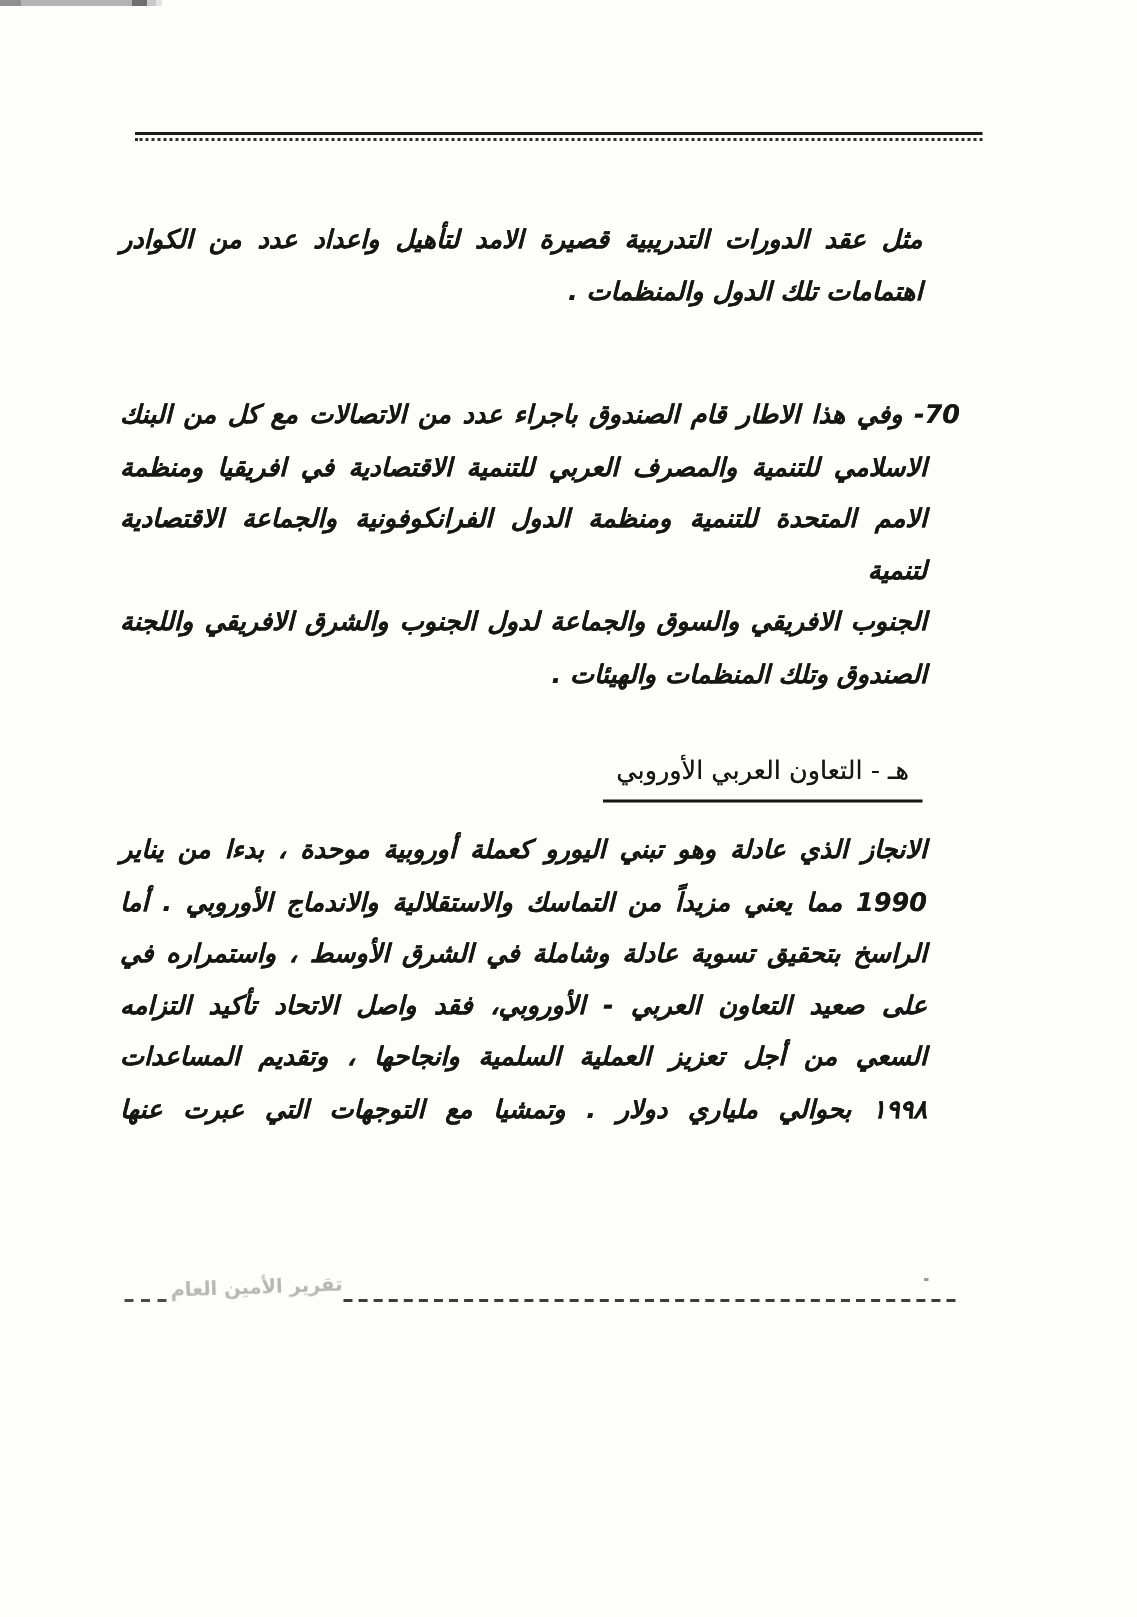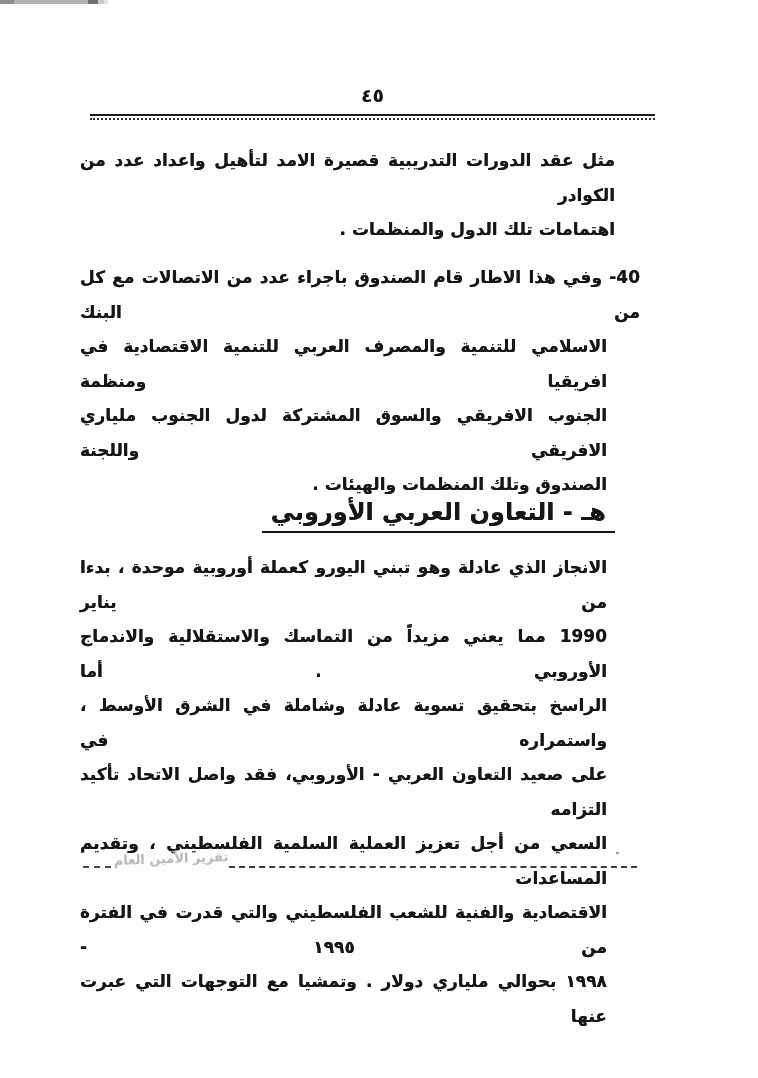--- a/index.html
+++ b/index.html
@@ -26,28 +26,28 @@
   
   .text-col{
     position:absolute;left:80px;top:0;width:560px;height:1078px;
     font-size:17px;font-weight:bold;line-height:34.5px;
     text-shadow:0 0 .4px rgba(15,15,15,.85);
   }
   .para{position:absolute;right:0;width:560px;}
   .para-intro{top:143px;right:25px;width:535px;}
   .para-80{top:260px;}
   .para-81{top:550px;}
-  .line{text-align:justify;text-align-last:justify;white-space:normal;}
-  .line.indent{margin-right:33px;}
+  .line{text-align:justify;text-align-last:justify;white-space:normal;font-style:italic;}
+  .line.indent{margin-right:22px;}
   .line.last{text-align:center;text-align-last:right;}
 
   
   .heading{position:absolute;top:497px;right:25px;text-align:right;}
   .heading-text{
-    display:inline-block;font-size:24px;font-weight:bold;line-height:30px;
+    display:inline-block;font-size:17px;font-weight:normal;line-height:30px;
     border-bottom:2px solid #151515;padding:0 9px 4px 9px;
     text-shadow:0 0 .4px rgba(15,15,15,.85);
   }
 
   
   .stamp-dash-short{position:absolute;left:83px;top:866px;width:28px;border-top:2px dashed #4a4a4a;}
   .stamp-dash-long{position:absolute;left:229px;top:866px;width:408px;border-top:2px dashed #3c3c3c;}
   .stamp-text{
     position:absolute;left:112px;top:851px;width:118px;text-align:center;
     font-size:13px;font-weight:bold;color:#b6b6b6;
@@ -56,50 +56,49 @@
   .speck{position:absolute;left:616px;top:852px;width:3px;height:2px;background:#9a9a9a;}
 </style>
 </head>
 <body>
 
 <div class="page">
 
   <div class="scan-bar"></div>
 
   <div class="header">
-    <div class="page-number">٤٥</div>
     <div class="rule-solid"></div>
     <div class="rule-dotted"></div>
   </div>
 
   <div class="text-col">
 
     <div class="para para-intro">
       <div class="line">مثل عقد الدورات التدريبية قصيرة الامد لتأهيل واعداد عدد من الكوادر</div>
       <div class="line last">اهتمامات تلك الدول والمنظمات .</div>
     </div>
 
     <div class="para para-80">
-      <div class="line">40- وفي هذا الاطار قام الصندوق باجراء عدد من الاتصالات مع كل من البنك</div>
+      <div class="line">70- وفي هذا الاطار قام الصندوق باجراء عدد من الاتصالات مع كل من البنك</div>
       <div class="line indent">الاسلامي للتنمية والمصرف العربي للتنمية الاقتصادية في افريقيا ومنظمة</div>
-      <div class="line indent">الجنوب الافريقي والسوق المشتركة لدول الجنوب ملياري الافريقي واللجنة</div>
+      <div class="line indent">الامم المتحدة للتنمية ومنظمة الدول الفرانكوفونية والجماعة الاقتصادية لتنمية</div>
+      <div class="line indent">الجنوب الافريقي والسوق والجماعة لدول الجنوب والشرق الافريقي واللجنة</div>
       <div class="line indent last">الصندوق وتلك المنظمات والهيئات .</div>
     </div>
 
     <div class="heading">
       <span class="heading-text">هـ - التعاون العربي الأوروبي</span>
     </div>
 
     <div class="para para-81">
       <div class="line indent">الانجاز الذي عادلة وهو تبني اليورو كعملة أوروبية موحدة ، بدءا من يناير</div>
       <div class="line indent">1990 مما يعني مزيداً من التماسك والاستقلالية والاندماج الأوروبي . أما</div>
       <div class="line indent">الراسخ بتحقيق تسوية عادلة وشاملة في الشرق الأوسط ، واستمراره في</div>
       <div class="line indent">على صعيد التعاون العربي - الأوروبي، فقد واصل الاتحاد تأكيد التزامه</div>
-      <div class="line indent">السعي من أجل تعزيز العملية السلمية الفلسطيني ، وتقديم المساعدات</div>
-      <div class="line indent">الاقتصادية والفنية للشعب الفلسطيني والتي قدرت في الفترة من ١٩٩٥ -</div>
+      <div class="line indent">السعي من أجل تعزيز العملية السلمية وانجاحها ، وتقديم المساعدات</div>
       <div class="line indent">١٩٩٨ بحوالي ملياري دولار . وتمشيا مع التوجهات التي عبرت عنها</div>
 
     </div>
 
   </div>
 
   <div class="stamp-dash-short"></div>
   <div class="stamp-text">تقرير الأمين العام</div>
   <div class="stamp-dash-long"></div>
   <div class="speck"></div>

